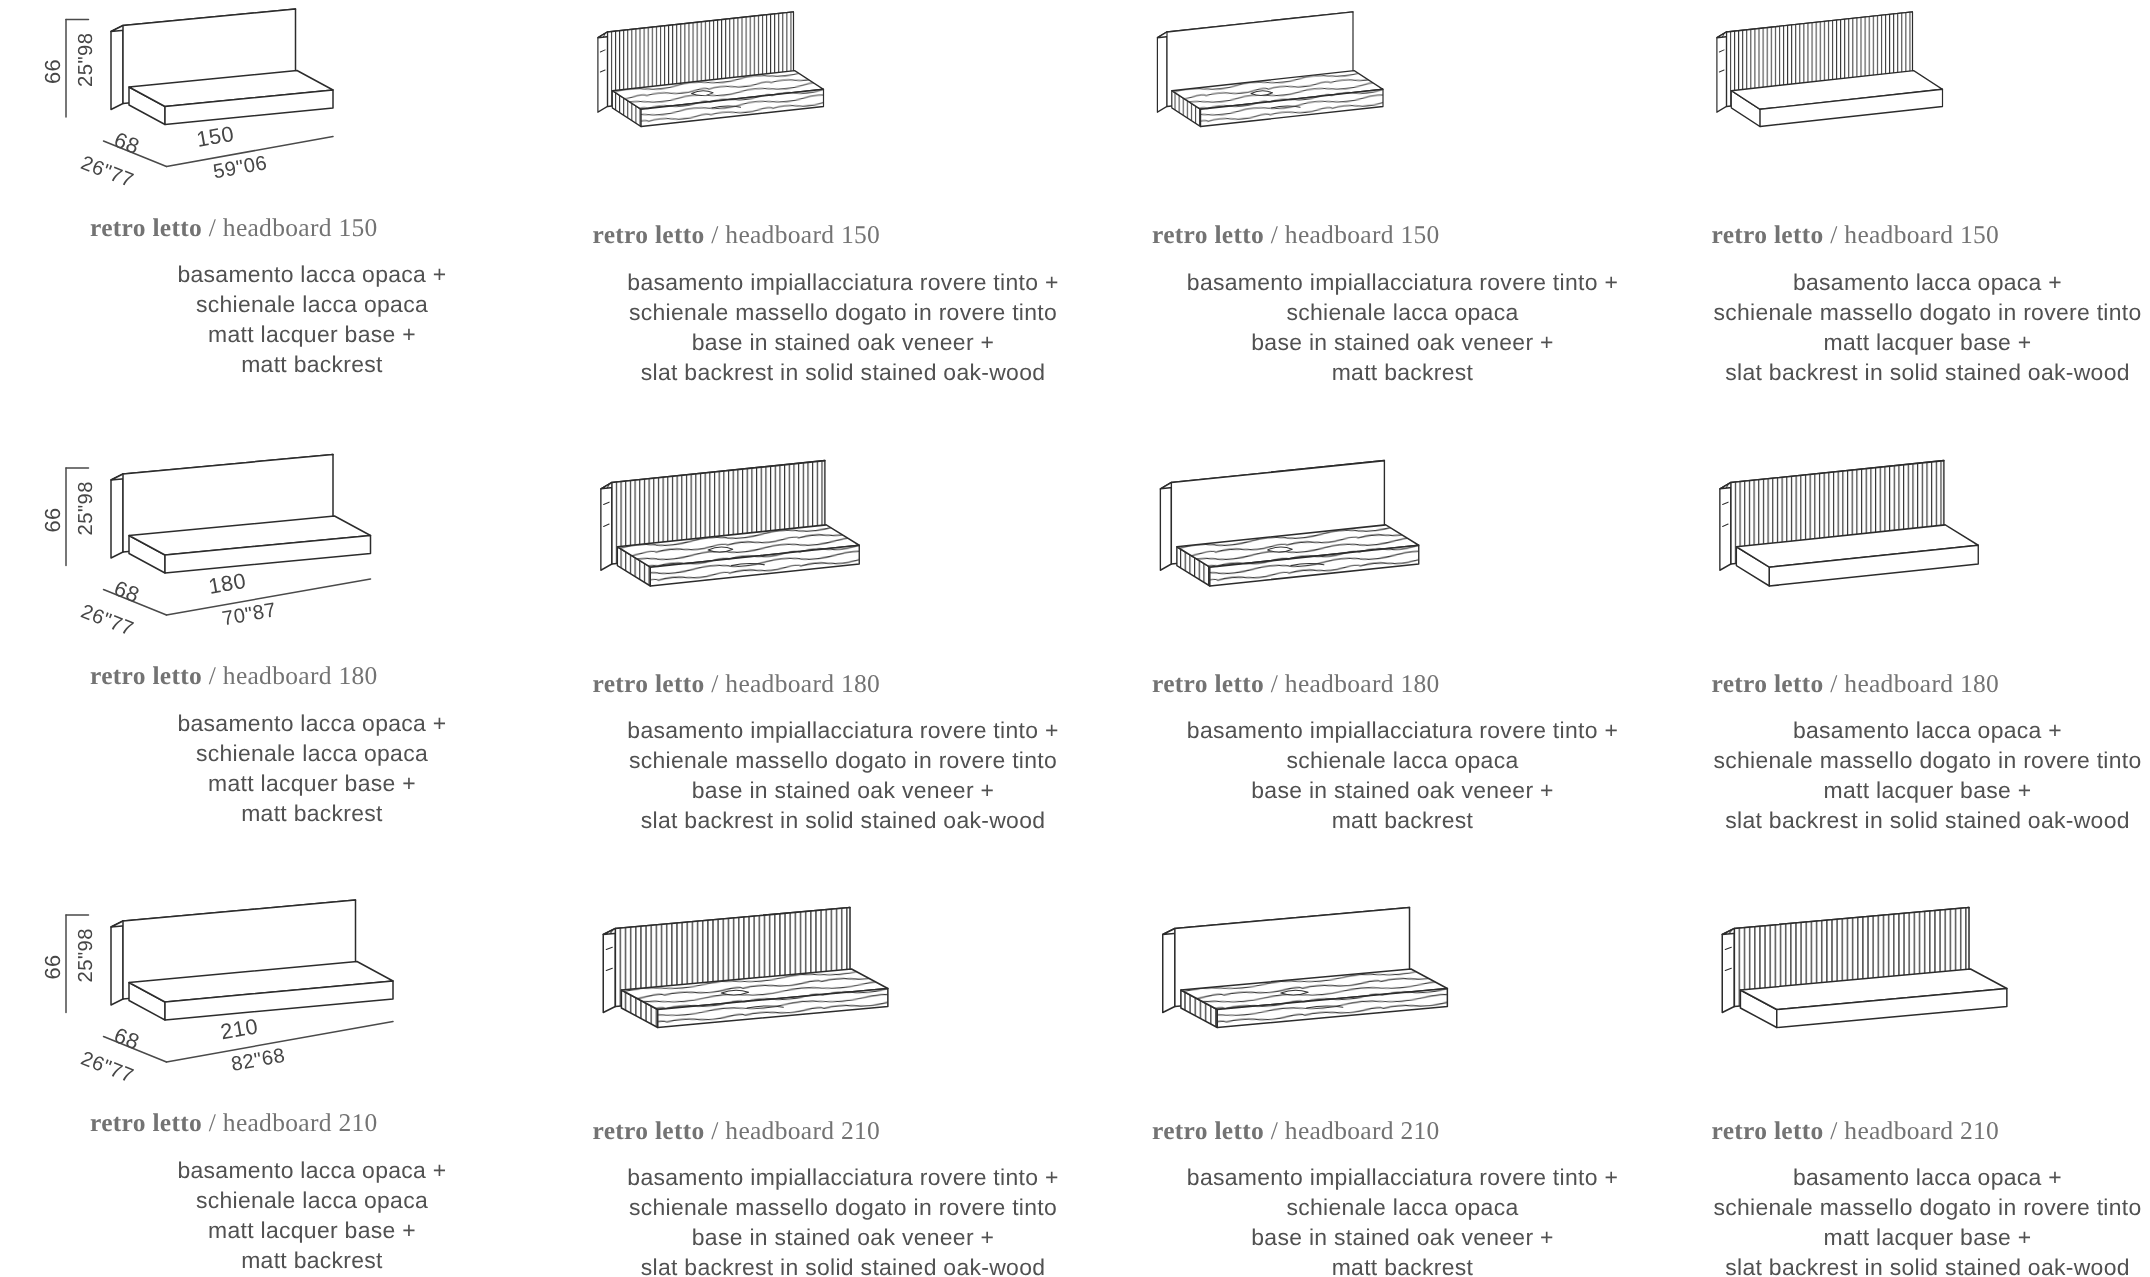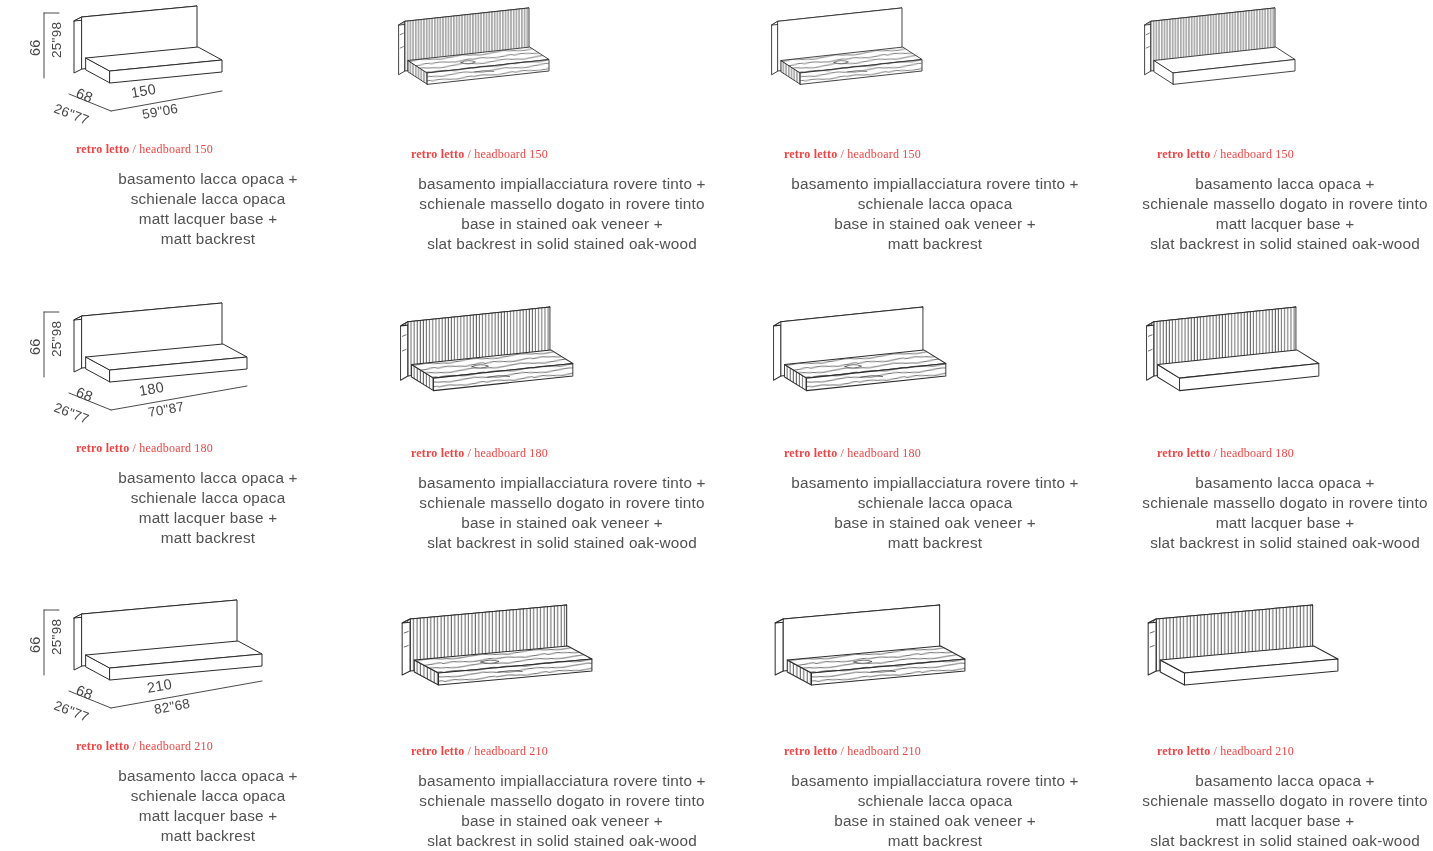--- a/index.html
+++ b/index.html
@@ -7,21 +7,21 @@
   body { width:1433px; height:851px; font-family:"Liberation Sans",sans-serif; color:#4f4f4f; }
   .sheet { display:grid; grid-template-columns:360px 373px 373px 327px; grid-template-rows:299px 298px 254px; width:1433px; height:851px; }
   .cell { padding-left:35px; padding-right:4px; overflow:visible; }
   .cell.c1 { padding-left:60px; }
   .fig { height:141px; }
   .c1 .fig svg { margin-left:-48px; margin-top:1px; display:block; }
   .vwrap { display:block; margin-top:6px; margin-left:-10px; }
   .vfig.r1 { width:172px; height:86px; }
   .vfig.r2 { width:197px; height:94px; }
   .vfig.r3 { width:217px; height:90px; }
-  .title { font-family:"Liberation Serif",serif; font-size:12px; font-weight:normal; color:#ef4444; margin:0 0 12px 16px; letter-spacing:.2px; white-space:nowrap; }
+  .title { font-family:"Liberation Serif",serif; font-size:17px; font-weight:normal; color:#737373; margin:0 0 12px 0; letter-spacing:.2px; white-space:nowrap; }
   .title .tb { font-weight:bold; }
   .desc { margin:0; font-size:15.3px; line-height:20px; color:#515151; letter-spacing:.2px; white-space:nowrap;text-align:center; }
   .desc .it { }
   text.dim { font-family:"Liberation Sans",sans-serif; fill:#464646; letter-spacing:.3px; }
   .hiddefs { position:absolute; width:0; height:0; }
   polygon, line, path { stroke-linejoin:round; stroke-linecap:round; }
 </style>
 </head>
 <body>
 

